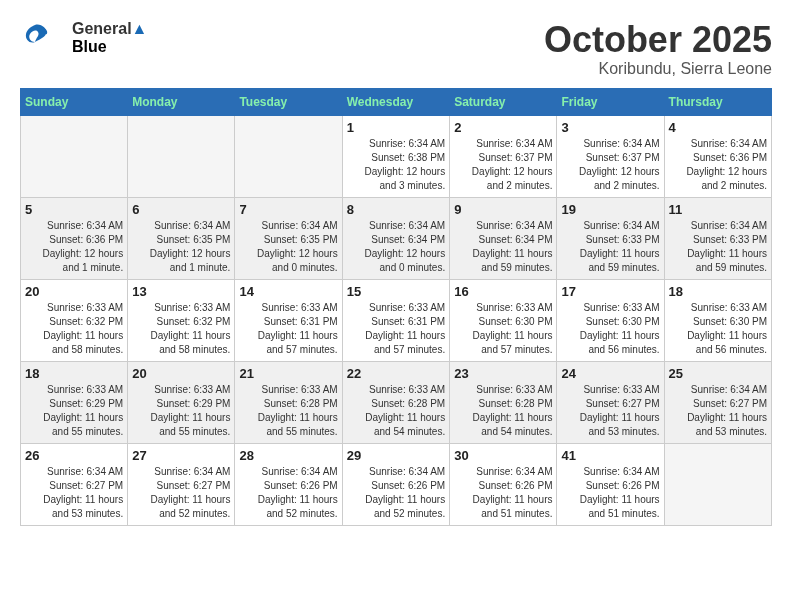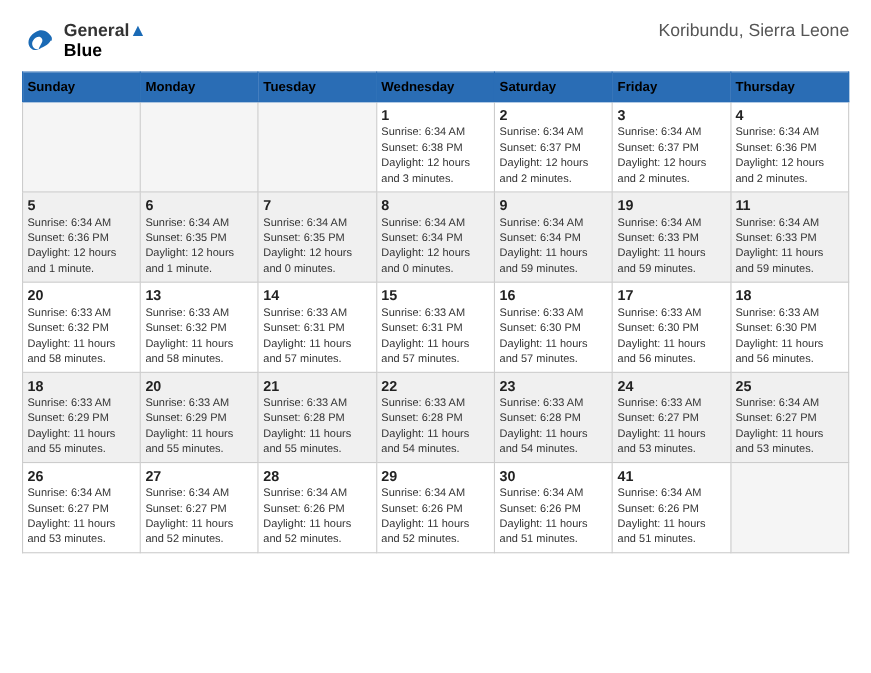--- a/index.html
+++ b/index.html
@@ -11,22 +11,22 @@
       padding: 20px;
     }
     .header {
       display: flex;
       justify-content: space-between;
       align-items: flex-start;
       margin-bottom: 10px;
     }
     .logo {
       display: flex;
-      align-items: center;
-      gap: 8px;
+      align-items: flex-start;
+      gap: 22px;
     }
     .logo-bird {
       width: 30px;
       height: 30px;
     }
     .title-block {
       text-align: right;
     }
     .month-title {
       font-size: 36px;
@@ -38,21 +38,21 @@
       font-size: 16px;
       color: #555;
     }
     .calendar {
       width: 100%;
       border-collapse: collapse;
       font-size: 11px;
     }
     .calendar th {
       background-color: #2a6db5;
-      color: #000000;
+      color: #86efac;
       padding: 6px 4px;
       text-align: left;
       font-size: 12px;
       font-weight: bold;
       border: 1px solid #2a6db5;
     }
     .calendar td {
       border: 1px solid #ccc;
       vertical-align: top;
       padding: 4px;
@@ -67,20 +67,21 @@
       font-size: 13px;
       font-weight: bold;
       color: #222;
       display: block;
       margin-bottom: 2px;
     }
     .day-info {
       font-size: 10px;
       color: #333;
       line-height: 1.4;
+      text-align: right;
     }
     .row-shaded td {
       background: #f0f0f0;
     }
   </style>
 </head>
 <body>
 
 <div class="header">
   <div class="logo">
@@ -89,20 +90,21 @@
         <path d="M15 5 C20 3, 28 8, 26 14 C24 18, 18 20, 15 22 C16 18, 20 15, 18 12 C16 9, 12 11, 10 14 C8 17, 10 22, 15 22 C10 24, 5 20, 6 14 C7 9, 12 6, 15 5Z" fill="#1a6ab5"></path>
         <path d="M18 8 C22 6, 28 10, 26 14" stroke="#1a6ab5" stroke-width="1.5" fill="none"></path>
       </svg>
     </div>
     <div>
       <div style="font-size:16px;font-weight:bold;color:#333;line-height:1.1;">General<span style="color:#1a6ab5;">▲</span></div>
       <div style="font-size:16px;font-weight:bold;color:#000000;line-height:1.1;">Blue</div>
     </div>
   </div>
   <div class="title-block">
+    <div class="month-title">October 2025</div>
     <div class="location">Koribundu, Sierra Leone</div>
   </div>
 </div>
 
 <table class="calendar">
   <thead>
     <tr>
     <th>Sunday</th>
         <th>Monday</th>
         <th>Tuesday</th>

